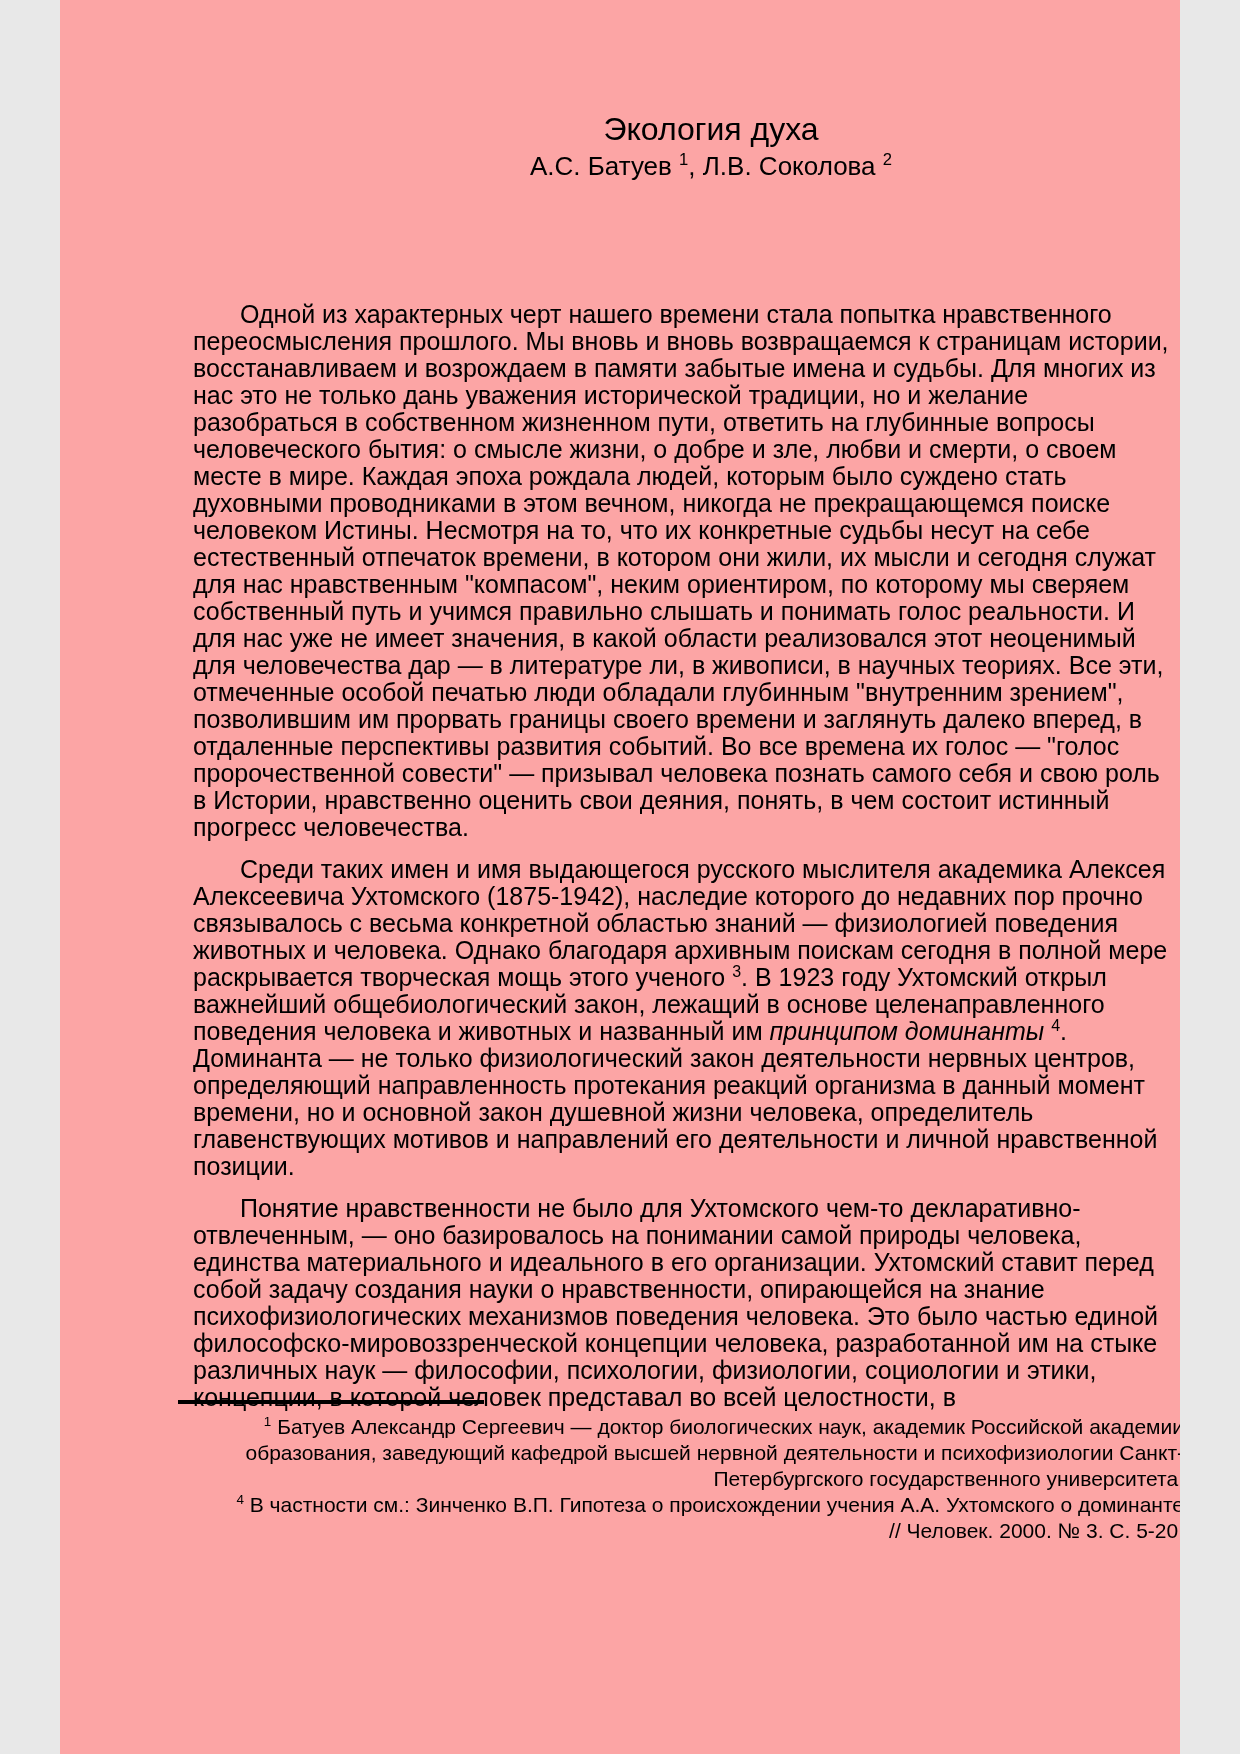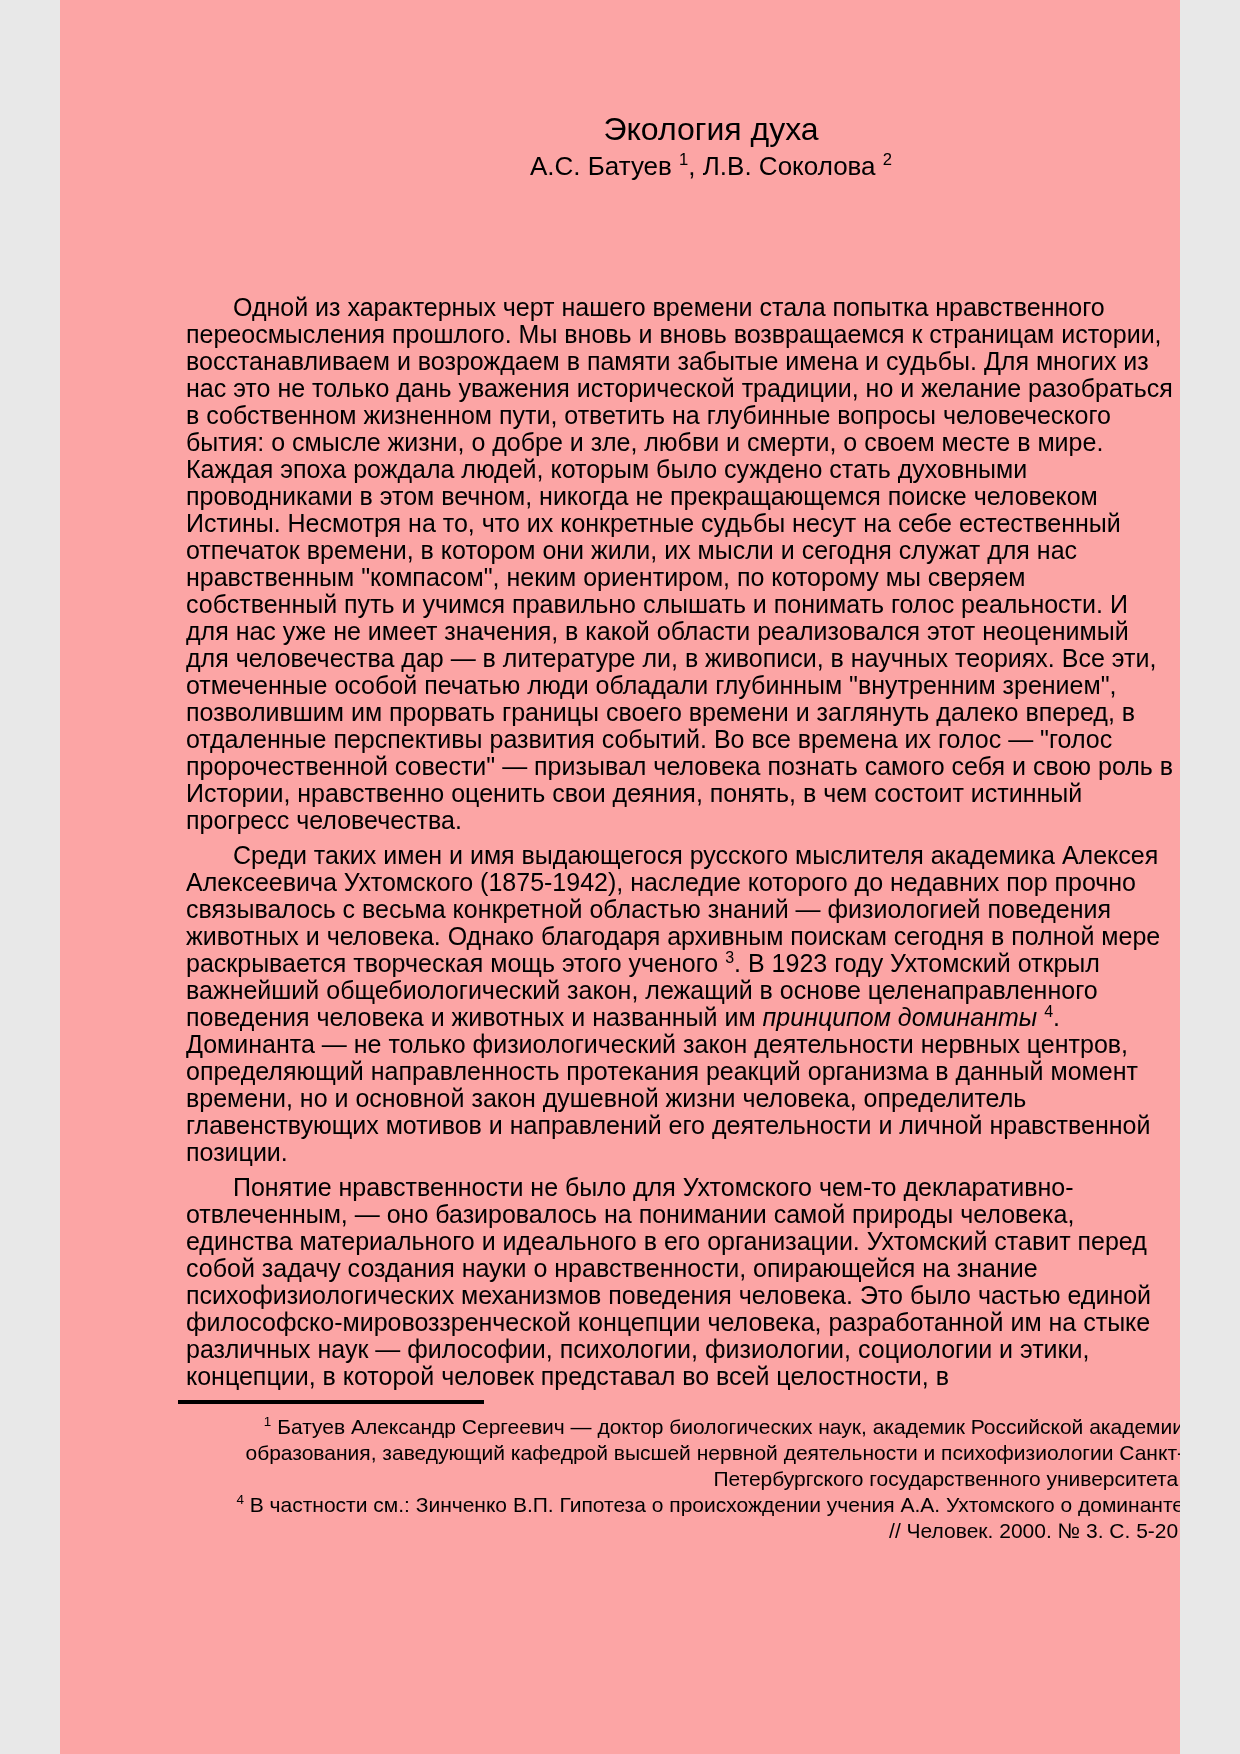--- a/index.html
+++ b/index.html
@@ -28,21 +28,21 @@
 
   .doc-body {
     position: absolute;
     top: 286px;
     left: 118px;
     width: 1006px;
     font-size: 25px;
     line-height: 27px;
     text-align: left;
   }
-  .doc-body p { margin: 8px; text-indent: 47px; }
+  .doc-body p { margin: 15px; text-indent: 47px; }
 
   sup {
     font-size: 64%;
     line-height: 0;
     vertical-align: super;
   }
 
   .doc-footnotes {
     position: absolute;
     top: 1400px;

